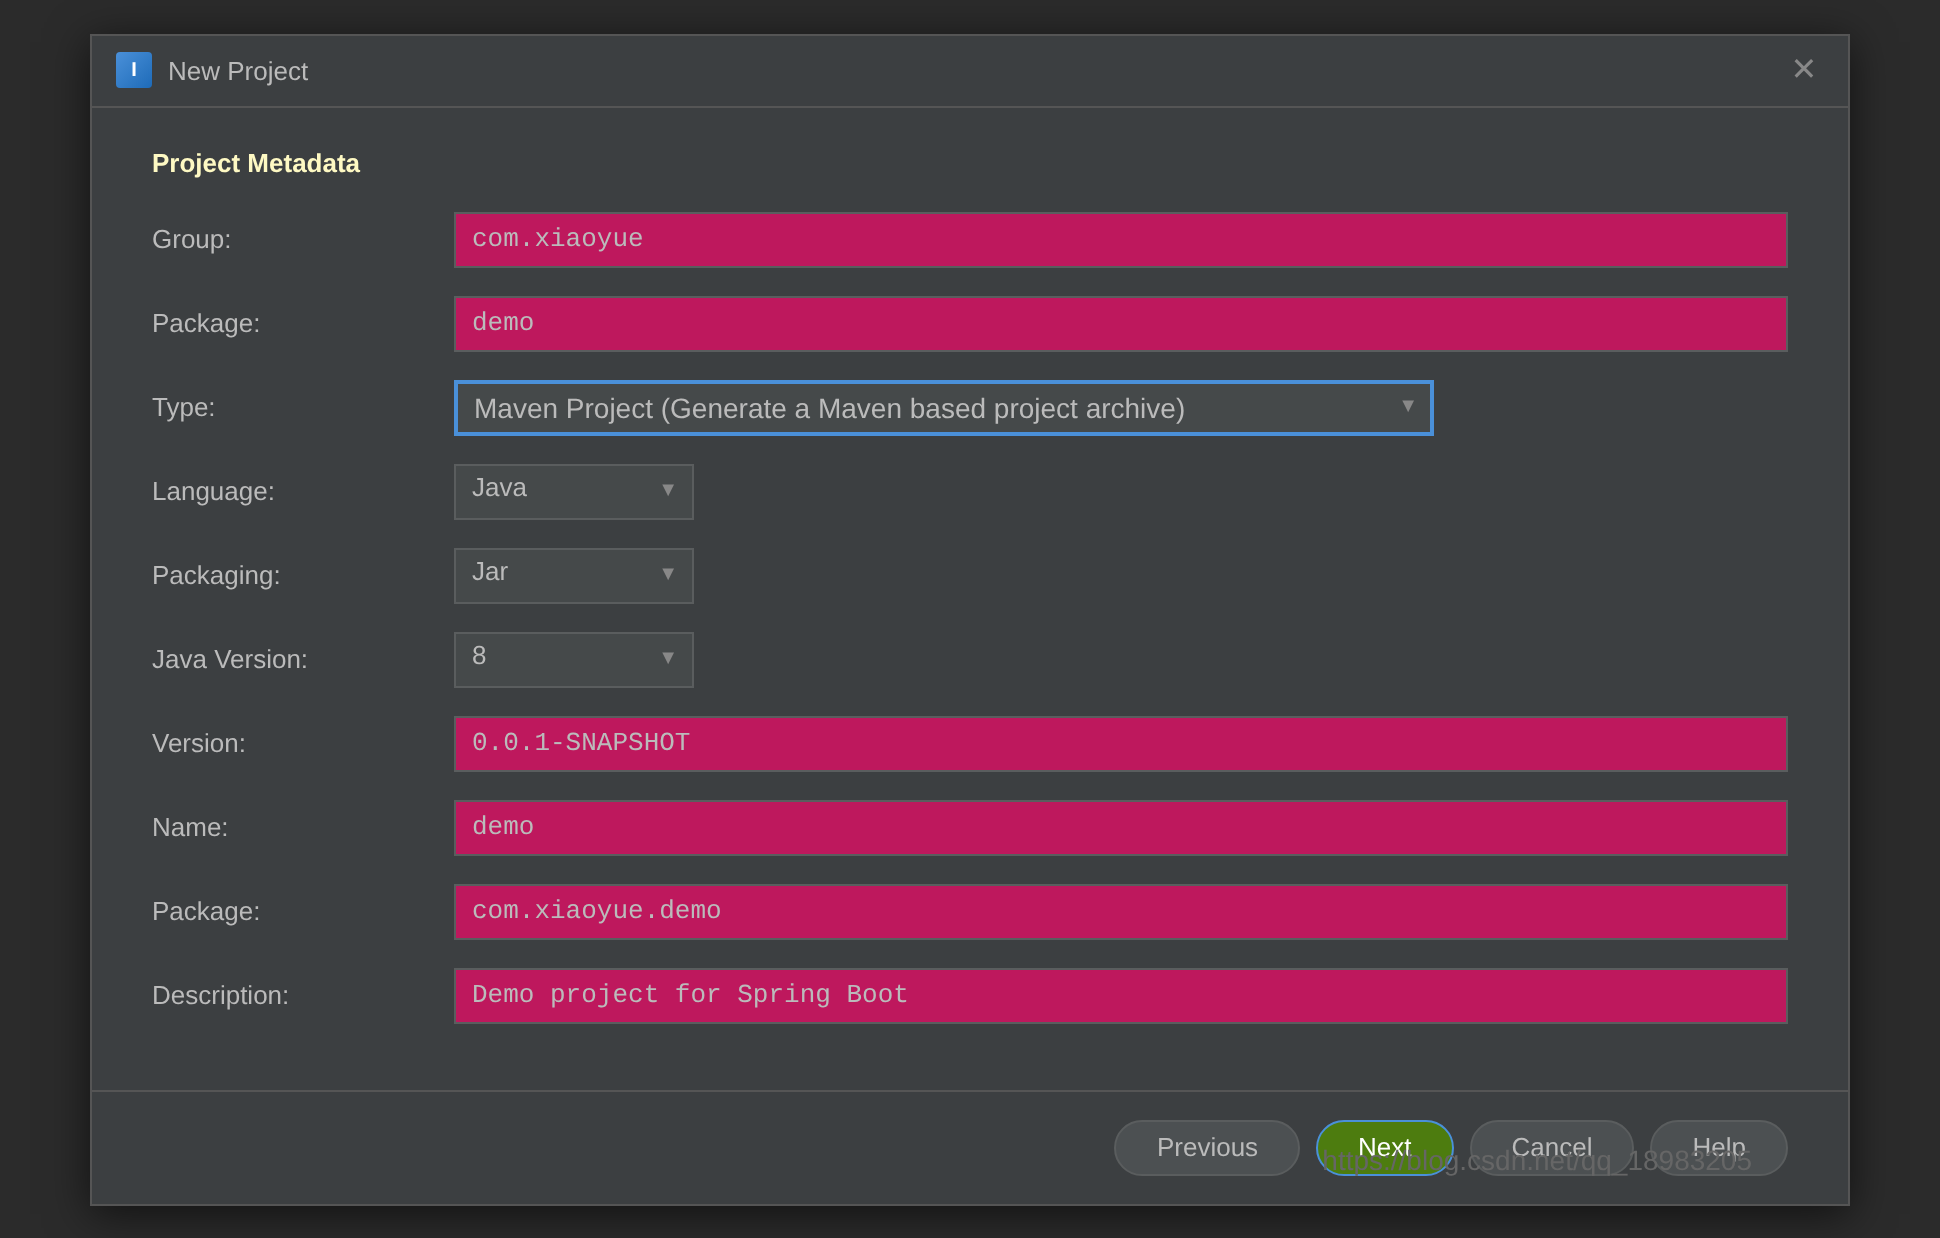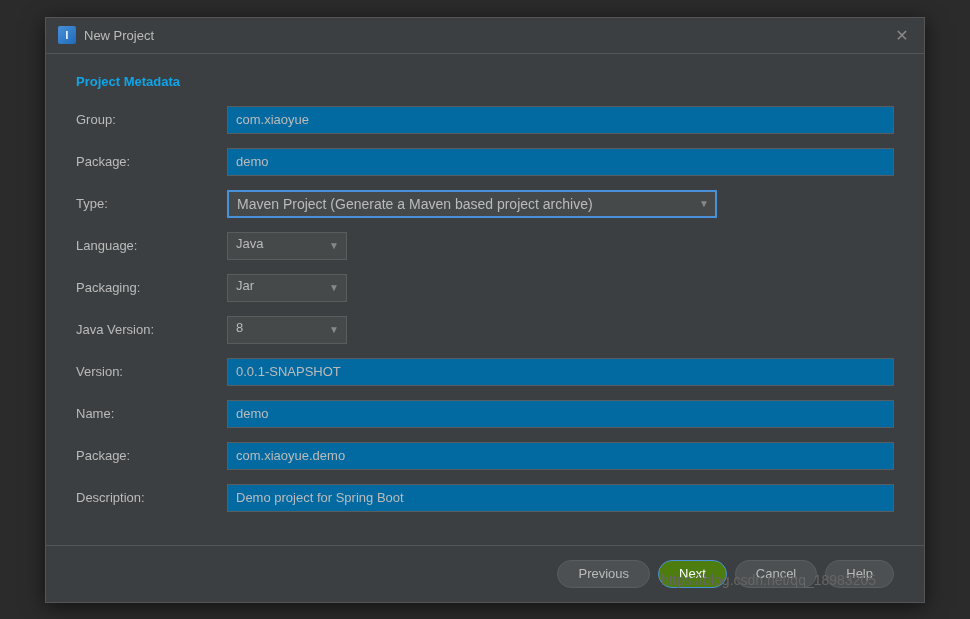--- a/index.html
+++ b/index.html
@@ -74,21 +74,21 @@
       font-size: 16px;
       border-radius: 2px;
     }
 
     .content {
       padding: 20px 30px;
       flex: 1;
     }
 
     .section-title {
-      color: #0ea5e9;
+      color: #fef9c3;
       font-weight: bold;
       font-size: 13px;
       margin-bottom: 16px;
     }
 
     .form-row {
       display: flex;
       align-items: center;
       margin-bottom: 12px;
       min-height: 30px;
@@ -102,28 +102,28 @@
       flex-shrink: 0;
       text-align: left;
     }
 
     .form-field {
       flex: 1;
     }
 
     .text-input {
       width: 100%;
-      background: #0369a1;
+      background: #be185d;
       border: 1px solid #5a5d5e;
       color: #bbb;
       padding: 4px 8px;
       font-size: 13px;
       height: 28px;
       outline: none;
-      font-family: Liberation Sans, sans-serif;
+      font-family: Liberation Mono, monospace;
     }
 
     .select-wrapper {
       position: relative;
       display: inline-flex;
       align-items: center;
     }
 
     .select-type {
       background: #45494a;

